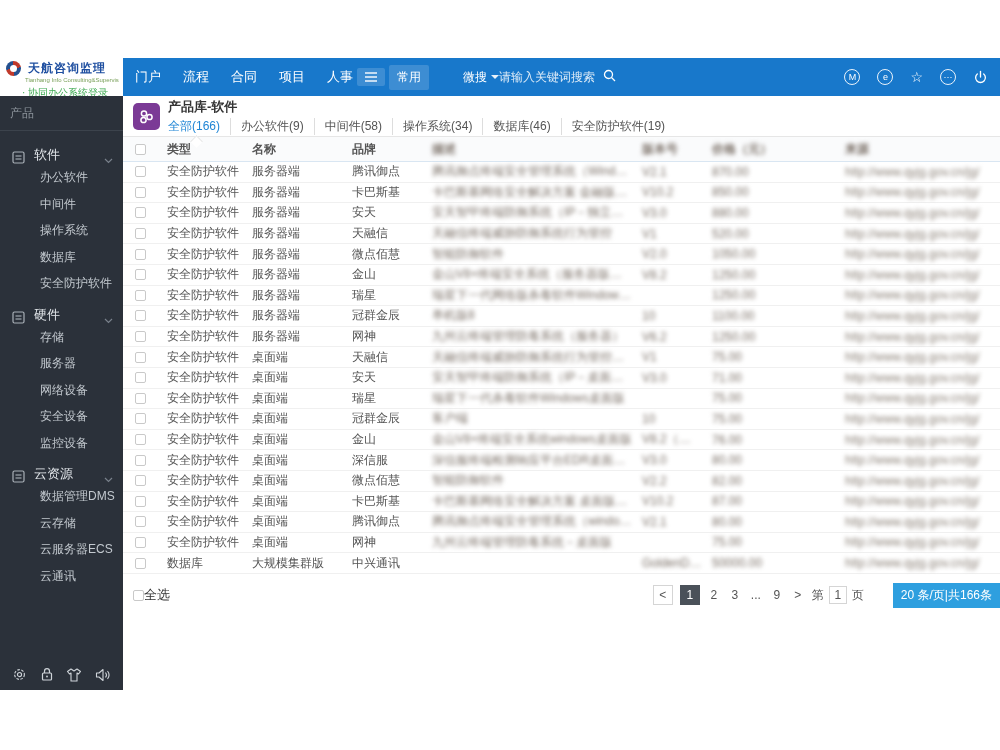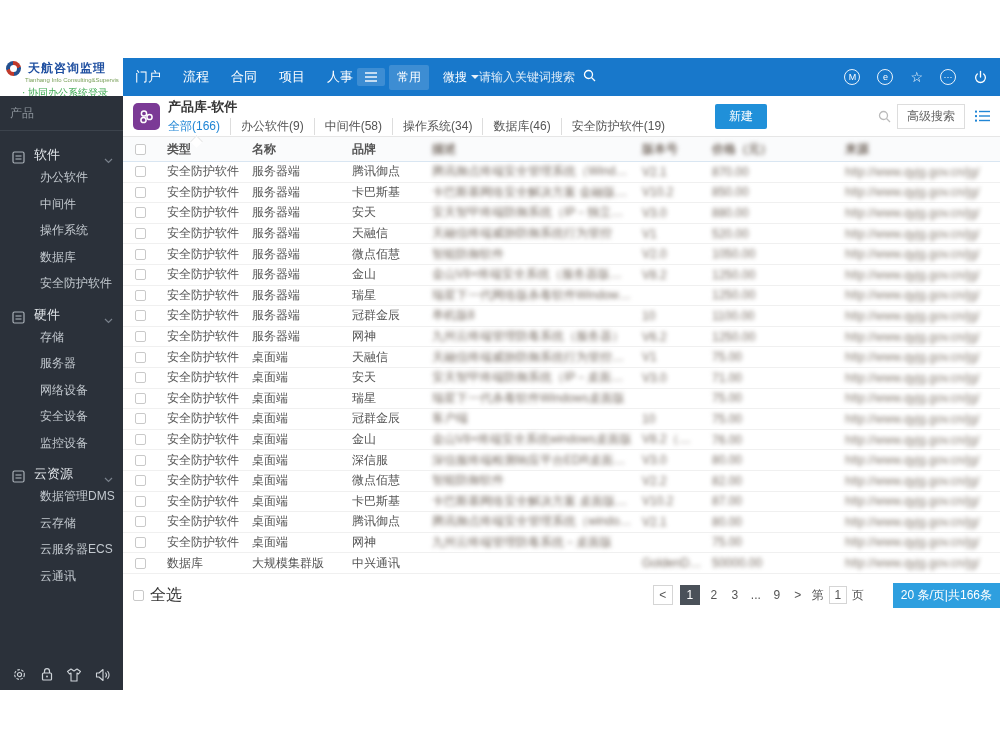--- a/index.html
+++ b/index.html
@@ -18,21 +18,21 @@
     border-radius:50%; background:#fff; }
   .brand-name { font-size:12px; font-weight:bold; color:#1f4fa0; letter-spacing:1px; white-space:nowrap; }
   .brand-sub { font-size:6px; color:#7aa05a; margin-left:19px; white-space:nowrap; overflow:hidden; }
   .login-link { font-size:10px; color:#3faa53; margin:3px 0 0 16px; white-space:nowrap; }
 
   .navbar { flex:1; background:#1878cb; display:flex; align-items:center; padding:0 12px; color:#fff; }
   .nav-items { display:flex; gap:22px; font-size:13px; }
   .nav-item { cursor:pointer; white-space:nowrap; }
   .nav-box { margin-left:4px; background:rgba(255,255,255,.16); border-radius:2px;
     padding:4px 8px; display:flex; align-items:center; font-size:12px; gap:4px; }
-  .ws { margin-left:14px; font-size:12px; display:flex; align-items:center; gap:4px; }
+  .ws { margin-left:34px; font-size:12px; display:flex; align-items:center; gap:4px; }
   .caret-down { width:0; height:0; border-left:4px solid transparent; border-right:4px solid transparent;
     border-top:4px solid rgba(255,255,255,.9); }
   .nav-search { margin-left:0; display:flex; gap:8px;
     font-size:12px; color:rgba(255,255,255,.85); }
   .nav-right { margin-left:auto; display:flex; align-items:center; gap:17px; }
   .circle-icon { width:16px; height:16px; border:1px solid rgba(255,255,255,.9); border-radius:50%;
     font-size:9px; display:flex; align-items:center; justify-content:center; color:#fff; }
   .star-glyph { font-size:14px; line-height:14px; color:#fff; }
   svg.ic { display:block; }
 
@@ -81,21 +81,21 @@
   .trow { height:20.6px; border-bottom:1px solid #f0f0f0; font-size:12px; color:#555; }
   .cell { padding-left:10px; white-space:nowrap; overflow:hidden; text-overflow:ellipsis; }
   .c-check { display:flex; justify-content:center; padding-left:0; }
   .checkbox { width:11px; height:11px; border:1px solid #c9c9c9; border-radius:2px;
     background:#fff; display:inline-block; cursor:pointer; }
   .blur { filter:blur(2px); color:#7a6f66; }
   .src { color:#8c8278; }
 
   
   .table-footer { display:flex; align-items:center; padding:9px 0 0 10px; }
-  .select-all { display:flex; align-items:center; gap:6px; font-size:16px; color:#333; }
+  .select-all { display:flex; align-items:center; font-size:13px; color:#333; }
   .pagination { margin-left:auto; display:flex; align-items:center; gap:7px;
     font-size:12px; color:#555; }
   .pg-box { min-width:20px; height:20px; border:1px solid #d5d5d5; background:#fff;
     display:flex; align-items:center; justify-content:center; cursor:pointer; padding:0 4px; }
   .pg-num { min-width:14px; text-align:center; cursor:pointer; }
   .pg-num.active { background:#4a5159; color:#fff; border:none; min-width:20px; height:20px;
     display:flex; align-items:center; justify-content:center; }
   .pg-jump { display:flex; align-items:center; gap:5px; }
   .jump-box { width:18px; height:18px; border:1px solid #d5d5d5; display:flex;
     align-items:center; justify-content:center; background:#fff; }
@@ -267,43 +267,20 @@
           <div class="tabs">
               <span class="tab active">全部(166)</span>
               <span class="tab">办公软件(9)</span>
               <span class="tab">中间件(58)</span>
               <span class="tab">操作系统(34)</span>
               <span class="tab">数据库(46)</span>
               <span class="tab">安全防护软件(19)</span>
             </div>
         </div>
 
-        <div class="head-right">
-          <button class="btn-new">新建</button>
-          <div class="adv-search-wrap">
-            <span class="adv-input-space"></span>
-            <svg class="ic" width="13" height="13" viewBox="0 0 13 13">
-              <circle cx="5.5" cy="5.5" r="4" fill="none" stroke="#bbb" stroke-width="1.3"></circle>
-              <line x1="8.5" y1="8.5" x2="12" y2="12" stroke="#bbb" stroke-width="1.3"></line>
-            </svg>
-            <button class="adv-search-btn">高级搜索</button>
-          </div>
-          <svg class="ic" width="15" height="12" viewBox="0 0 15 12">
-            <g stroke="#2186d5" stroke-width="1.4">
-              <line x1="4" y1="1.5" x2="15" y2="1.5"></line>
-                <line x1="4" y1="6" x2="15" y2="6"></line>
-                <line x1="4" y1="10.5" x2="15" y2="10.5"></line>
-            </g>
-            <g fill="#2186d5">
-              <rect x="0" y="0.6" width="2" height="2"></rect>
-                <rect x="0" y="5.1" width="2" height="2"></rect>
-                <rect x="0" y="9.6" width="2" height="2"></rect>
-            </g>
-          </svg>
-        </div>
       </div>
 
       <div class="grid thead">
         <span class="cell c-check">
             <span class="checkbox"></span>
           </span>
         <span class="cell">类型</span>
         <span class="cell">名称</span>
         <span class="cell">品牌</span>
         <span class="cell blur">描述</span>

